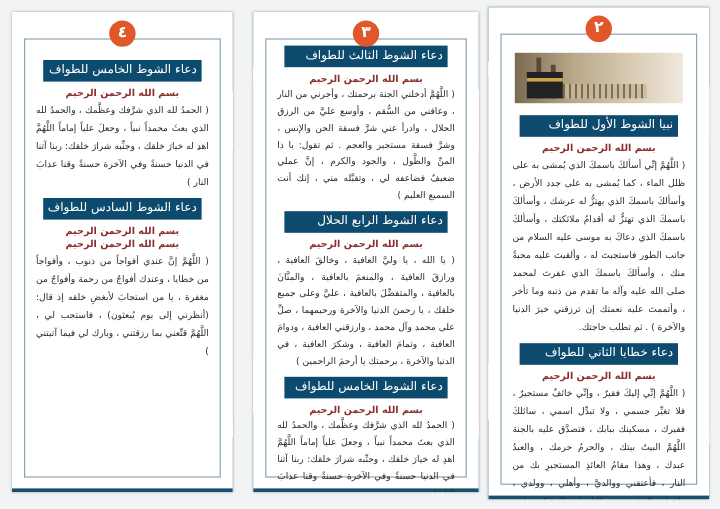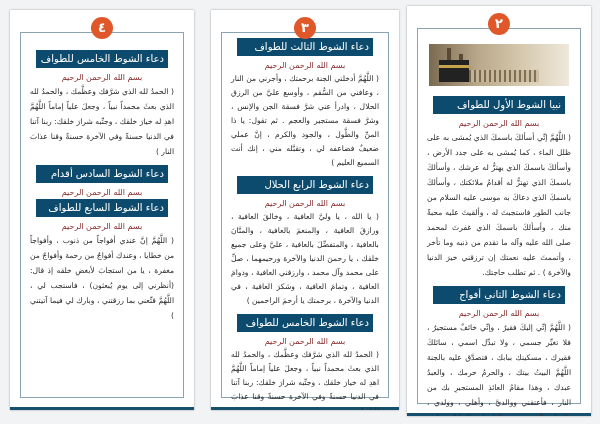--- a/index.html
+++ b/index.html
@@ -61,21 +61,21 @@
     position:absolute; left:16px; right:16px; top:34px; bottom:16px;
     direction:rtl; z-index:2;
   }
   .title-banner {
     background:#0c4a6e; color:#ffffff;
     font-size:10px; 
     padding:3px 4px 4px; margin:0 10px 5px;
     white-space:nowrap;
   }
   .basmala {
-    color:#8a2d2d; font-size:8px; text-align:center; margin-bottom:2px;
+    color:#8a2d2d; font-size:8px; text-align:center; margin-bottom:2px;font-weight:bold;
   }
   .dua {
     color:#2a2a2a; font-size:7.6px; line-height:15px; text-align:justify;
     margin:0 4px 6px;
   }
   .image-box {
     margin:8px 6px 10px; height:42px;
     background:linear-gradient(90deg,#7a6a50 0%,#b9a88a 35%,#d8ccb3 70%,#efe8dc 100%);
     position:relative; overflow:hidden;
   }
@@ -102,21 +102,21 @@
     <div class="image-box">
       <div class="minaret" style="left:18px; height:34px;"></div>
       <div class="minaret" style="left:30px; height:28px;"></div>
       <div class="arcade"></div>
       <div class="kaaba"></div>
       <div class="kaaba-band"></div>
     </div>
     <div class="title-banner">نبيا الشوط الأول للطواف</div>
     <div class="basmala">بسم الله الرحمن الرحيم</div>
     <div class="dua">( اللَّهُمَّ إنِّي أسألكَ باسمكَ الذي يُمشى به على ظلل الماء ، كما يُمشى به على جدد الأرض ، وأسألكَ باسمكَ الذي يهتزُّ له عرشك ، وأسألكَ باسمكَ الذي تهتزُّ له أقدامُ ملائكتك ، وأسألكَ باسمكَ الذي دعاكَ به موسى عليه السلام من جانب الطور فاستجبتَ له ، وألقيتَ عليه محبةً منك ، وأسألكَ باسمكَ الذي غفرتَ لمحمد صلى الله عليه وآله ما تقدم من ذنبه وما تأخر ، وأتممتَ عليه نعمتك إن ترزقني خيرَ الدنيا والآخرة ) . ثم تطلب حاجتك.</div>
-    <div class="title-banner">دعاء الشوط الثاني أفواج</div>
+    <div class="title-banner">دعاء خطايا الثاني للطواف</div>
     <div class="basmala">بسم الله الرحمن الرحيم</div>
     <div class="dua">( اللَّهُمَّ إنِّي إليكَ فقيرٌ ، وإنِّي خائفٌ مستجيرٌ ، فلا تغيِّر جسمي ، ولا تبدِّل اسمي ، سائلكَ فقيرك ، مسكينك ببابك ، فتصدَّق عليه بالجنة اللَّهُمَّ البيتُ بيتك ، والحرمُ حرمك ، والعبدُ عبدك ، وهذا مقامُ العائذِ المستجيرِ بك من النار ، فأعتقني ووالديَّ ، وأهلي ، وولدي ، وإخواني المؤمنين من النار يا جوادُ يا كريم ) .</div>
   </div>
 </div>
 
 <div class="panel" style="left:211px; top:10px; width:188px; height:400px;">
   <div class="swoosh-top"></div>
   <div class="swoosh-top-cut"></div>
   <div class="swoosh-bot"></div>
   <div class="swoosh-bot-cut"></div>
@@ -141,19 +141,18 @@
   <div class="swoosh-top-cut"></div>
   <div class="swoosh-bot"></div>
   <div class="swoosh-bot-cut"></div>
   <div class="frame"></div>
   <div class="bottom-line"></div>
   <div class="badge">٤</div>
   <div class="content" style="top:40px;">
     <div class="title-banner">دعاء الشوط الخامس للطواف</div>
     <div class="basmala">بسم الله الرحمن الرحيم</div>
     <div class="dua">( الحمدُ لله الذي شرَّفك وعظَّمك ، والحمدُ لله الذي بعثَ محمداً نبياً ، وجعلَ علياً إماماً اللَّهُمَّ اهدِ له خيارَ خلقك ، وجنِّبه شرارَ خلقك: ربنا آتنا في الدنيا حسنةً وفي الآخرة حسنةً وقنا عذابَ النار )</div>
-    <div class="title-banner">دعاء الشوط السادس أقدام</div>
+    <div class="title-banner">دعاء الشوط السادس للطواف</div>
     <div class="basmala">بسم الله الرحمن الرحيم</div>
-    <div class="title-banner">دعاء الشوط السابع للطواف</div>
     <div class="basmala">بسم الله الرحمن الرحيم</div>
     <div class="dua">( اللَّهُمَّ إنَّ عندي أفواجاً من ذنوب ، وأفواجاً من خطايا ، وعندك أفواجٌ من رحمة وأفواجٌ من مغفرة ، يا من استجابَ لأبغضِ خلقه إذ قال: (أنظرني إلى يوم يُبعثون) ، فاستجب لي ، اللَّهُمَّ قنِّعني بما رزقتني ، وبارك لي فيما آتيتني )</div>
   </div>
 </div>
 
 </body></html>

